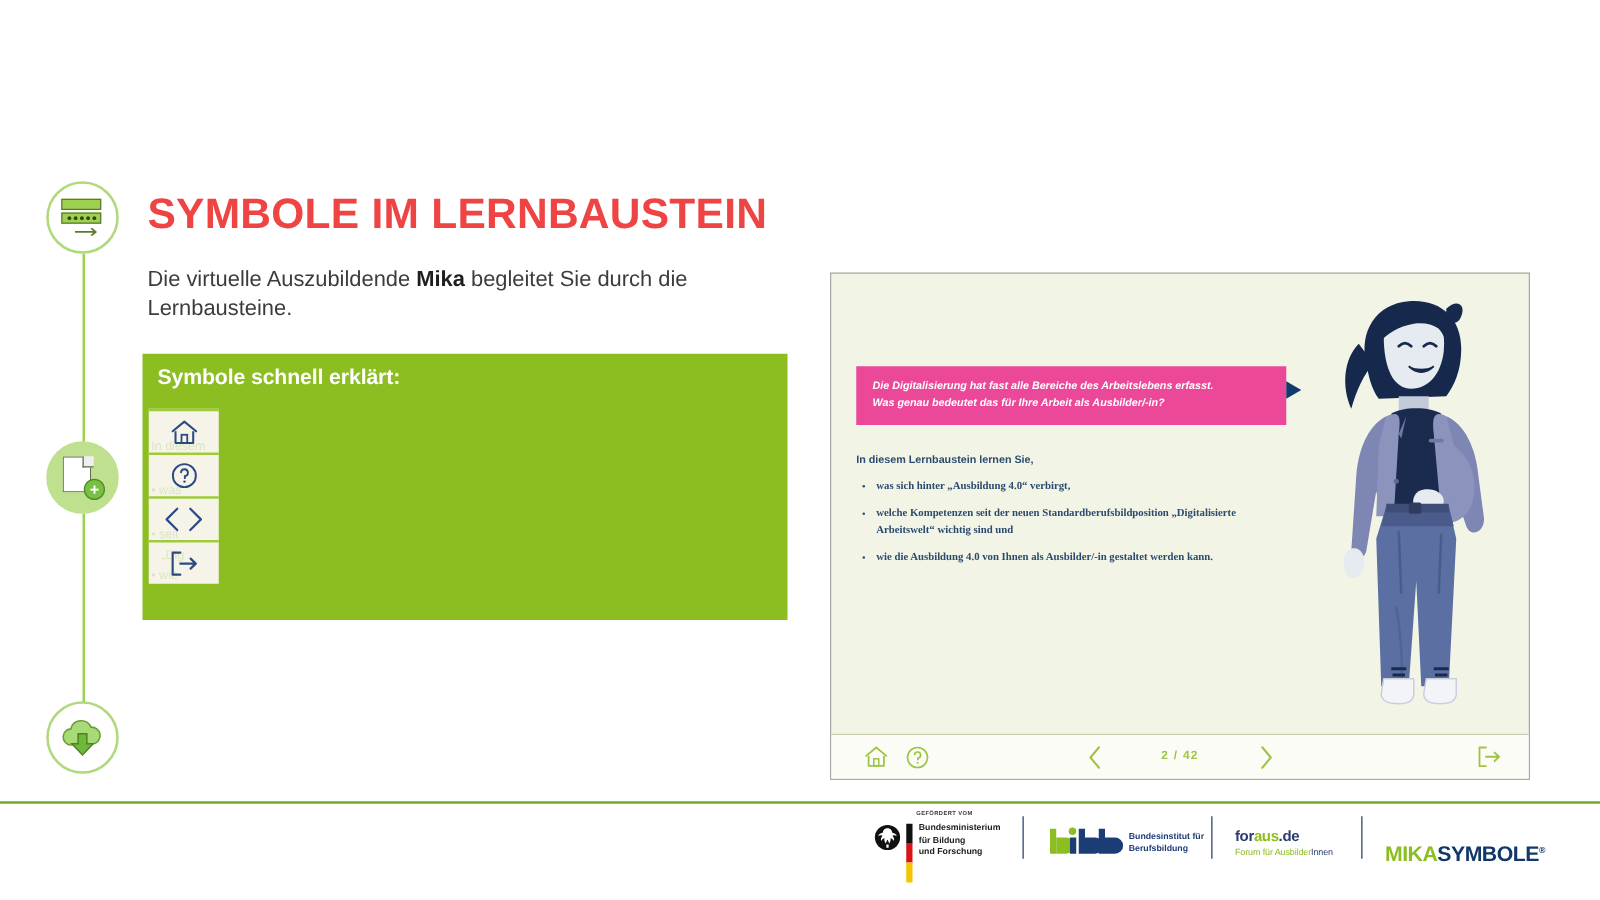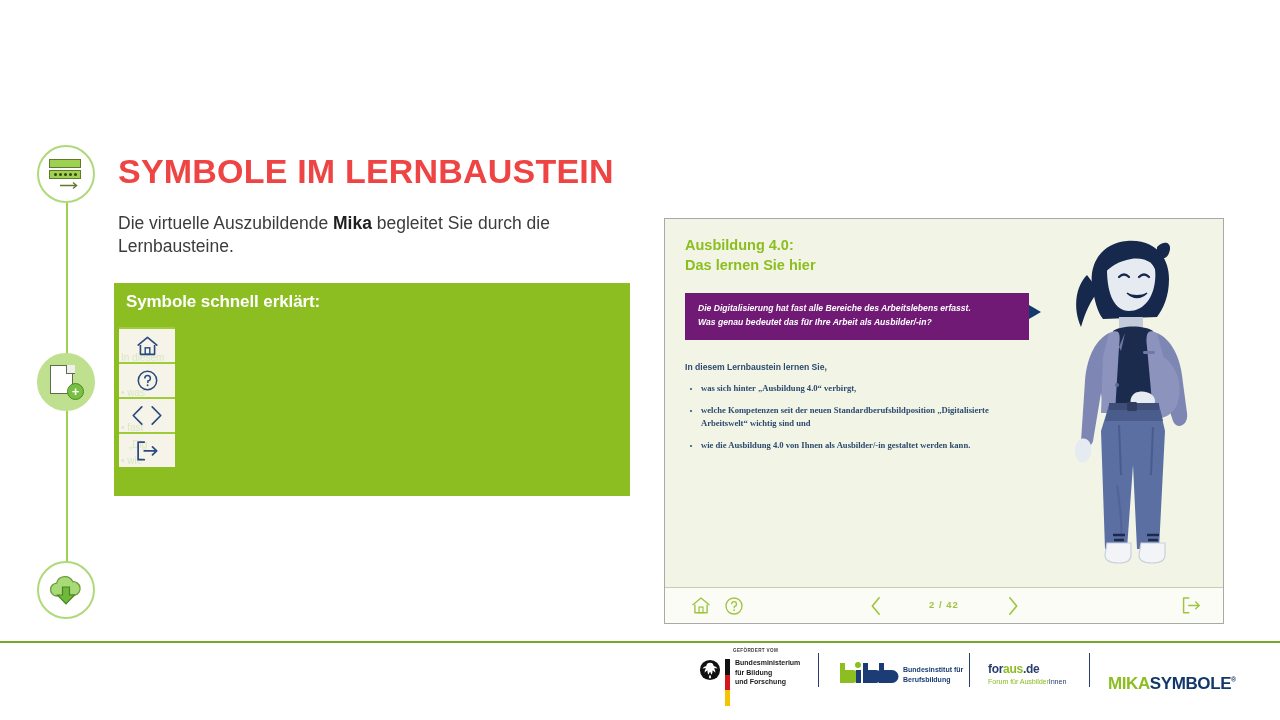--- a/index.html
+++ b/index.html
@@ -126,21 +126,21 @@
     box-sizing: border-box;
     overflow: hidden;
   }
   #shot-h1 {
     position: absolute; left: 20px; top: 17px;
     font-size: 14.5px; font-weight: bold; color: #8CBE1E; line-height: 1.35;
   }
   #bubble {
     position: absolute; left: 20px; top: 74px;
     width: 344px; height: 47px;
-    background: #701a75;
+    background: #ec4899;
   }
   #bubble-tail {
     position: absolute; left: 364px; top: 86px;
     width: 0; height: 0;
     border-top: 7px solid transparent;
     border-bottom: 7px solid transparent;
     border-left: 12px solid #123A6B;
   }
   #bubble-text {
     position: absolute; left: 13px; top: 9px; right: 10px;
@@ -256,21 +256,21 @@
   <div id="intro">
     <span>Die virtuelle Auszubildende </span><b>Mika</b><span> begleitet Sie durch die Lernbausteine.</span>
   </div>
 
   <div id="panel">
     <div id="panel-title">Symbole schnell erklärt:</div>
 
     <div id="icon-strip">
       <span class="ghost" style="top:25px;">In diesem</span>
       <span class="ghost" style="top:60px;">• was</span>
-      <span class="ghost" style="top:95px;">• fast</span>
+      <span class="ghost" style="top:95px;">• seit</span>
       <span class="ghost" style="top:112px; left:10px;">„Dig</span>
       <span class="ghost" style="top:128px;">• wie</span>
     </div>
 
     <div class="strip-sep" style="top:44px;"></div>
     <div class="strip-sep" style="top:79px;"></div>
     <div class="strip-sep" style="top:114px;"></div>
     <div class="strip-sep" style="top:149px;"></div>
 
     <div class="sym-row" style="top:45px;">
@@ -303,24 +303,20 @@
       <svg width="25" height="22" viewBox="0 0 26 23">
         <path d="M9.6 2.2 H3.2 V20.6 H9.6" fill="none" stroke="#2A4A80" stroke-width="1.8" stroke-linecap="round" stroke-linejoin="round"></path>
         <path d="M9.6 11.4 H22.4 M18.2 7.2 L22.6 11.4 L18.2 15.6" fill="none" stroke="#2A4A80" stroke-width="1.8" stroke-linecap="round" stroke-linejoin="round"></path>
       </svg>
     </div>
 
   </div>
 
   <div id="shot">
 
-    <div id="shot-h1">
-      <div>Ausbildung 4.0:</div>
-      <div>Das lernen Sie hier</div>
-    </div>
 
     <div id="bubble">
       <div id="bubble-text">
         <div>Die Digitalisierung hat fast alle Bereiche des Arbeitslebens erfasst.</div>
         <div>Was genau bedeutet das für Ihre Arbeit als Ausbilder/-in?</div>
       </div>
     </div>
     <div id="bubble-tail"></div>
 
     <div id="shot-lead">In diesem Lernbaustein lernen Sie,</div>

